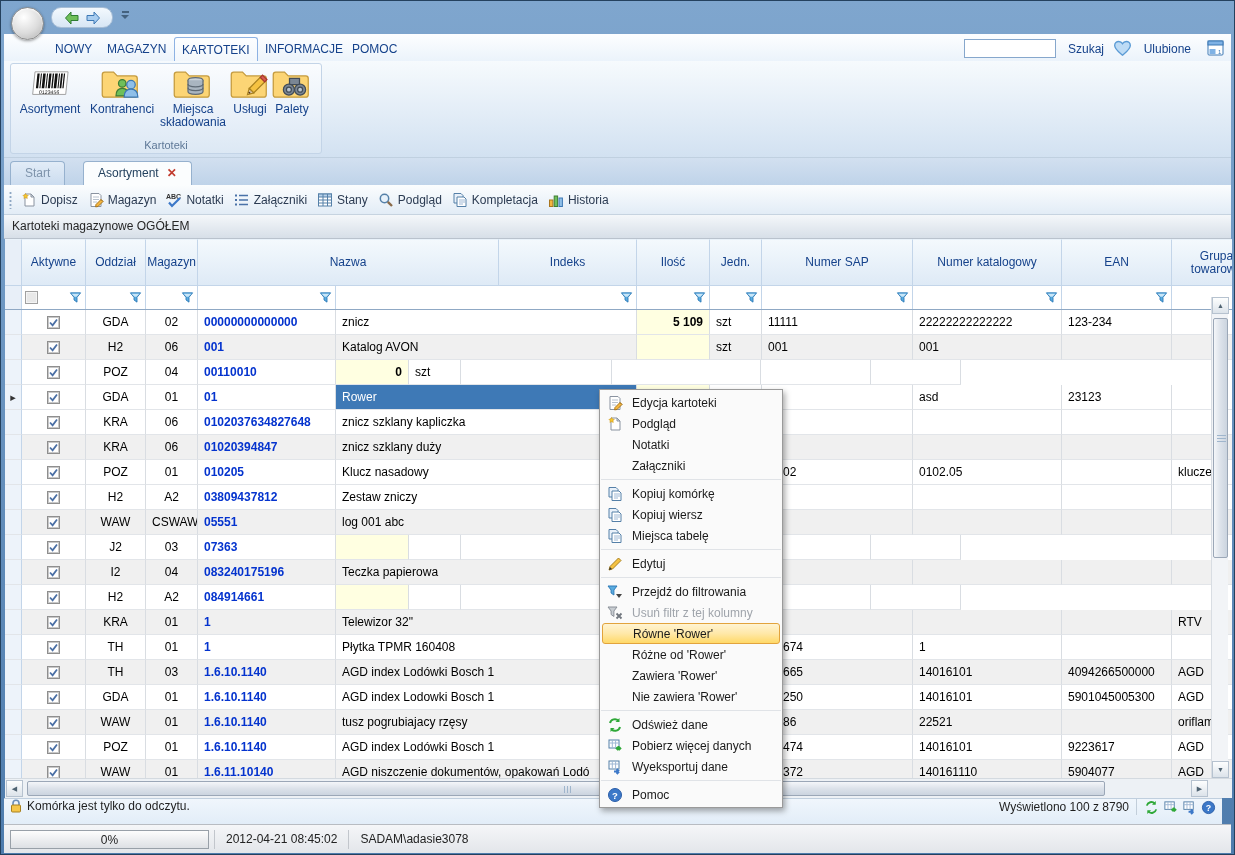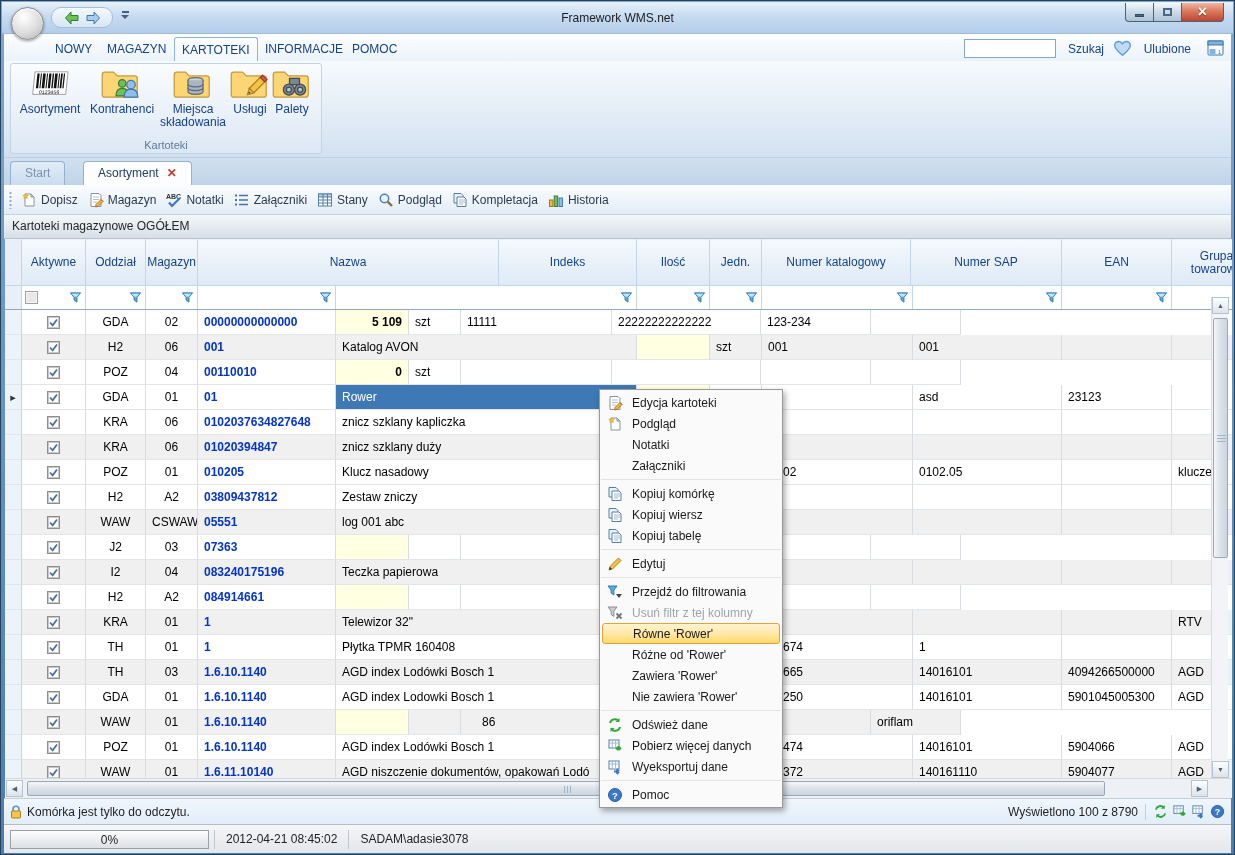--- a/index.html
+++ b/index.html
@@ -68,55 +68,41 @@
 
 .vscroll{position:absolute;top:58px;left:1206px;width:17px;height:481px;background:#F2F4F7;border-left:1px solid #D8DDE3}
 .sbtn{position:absolute;left:0;width:17px;height:17px;background:linear-gradient(#FDFEFE,#DCE3EA);border:1px solid #B6C2CF;display:flex;align-items:center;justify-content:center;color:#4F6372;font-size:7px}
 .vthumb{position:absolute;left:1px;width:15px;background:linear-gradient(90deg,#F4F6F9,#DCE2EA 50%,#CBD4DF);border:1px solid #9BA7B7;border-radius:2px}
 .grip{position:absolute;left:3px;width:9px;height:8px;background:repeating-linear-gradient(#9FB5CC 0 1px,transparent 1px 3px)}
 .hscroll{position:absolute;left:4px;top:777px;width:1227px;height:20px;background:#EDF1F5;border-top:1px solid #D4DAE0}
 .hbtn{position:absolute;top:1px;width:17px;height:17px;background:linear-gradient(#FDFEFE,#DCE3EA);border:1px solid #B6C2CF;color:#4F6372;font-size:7px;display:flex;align-items:center;justify-content:center}
 .hthumb{position:absolute;top:2px;left:22px;width:1078px;height:15px;background:linear-gradient(#F4F6F9,#DCE2EA 50%,#CBD4DF);border:1px solid #9BA7B7;border-radius:2px}
 .hgrip{position:absolute;top:4px;left:536px;width:8px;height:7px;background:repeating-linear-gradient(90deg,#9FB5CC 0 1px,transparent 1px 3px)}
 
-.statusline{position:absolute;left:3px;right:3px;top:797px;height:26px;background:linear-gradient(#F0F6FC,#E2EDF8);border-top:1px solid #C0CFDE;display:flex;align-items:center;color:#1e1e1e}
+.statusline{position:absolute;left:3px;right:12px;top:797px;height:26px;background:linear-gradient(#F0F6FC,#E2EDF8);border-top:1px solid #C0CFDE;display:flex;align-items:flex-start;color:#1e1e1e}
 .slright{margin-left:auto;display:flex;align-items:center;gap:4px;padding-right:6px}
 .slsep{width:1px;height:16px;background:#C2CEDA;margin:0 3px}
 
 .statusbar{position:absolute;left:3px;right:3px;top:823px;height:29px;background:linear-gradient(#F5F6F8,#E3E6EA);border-top:1px solid #B8BCC2;display:flex;align-items:center;color:#222}
 .progress{position:relative;margin-left:6px;width:199px;height:19px;border:1px solid #98A0A8;background:linear-gradient(#FDFDFD,#DDE0E4);text-align:center;line-height:18px}
 .sbsep{width:1px;height:19px;background:#C2C6CC;margin:0 5px}
 .sbcell{padding:0 6px;white-space:nowrap}
 
 .cmenu{position:absolute;left:598px;top:388px;width:184px;background:#FAFAFA;border:1px solid #9A9A9A;box-shadow:2px 3px 6px rgba(0,0,0,.35);padding:2px 0;z-index:50}
 .mi{display:flex;align-items:center;height:21px;padding:0 6px 0 7px;color:#1a1a1a}
 .mi .mic{width:16px;height:16px;margin-right:9px;flex:none}
 .mi .mlbl{white-space:nowrap}
 .mi.disabled{color:#9FA4AB}
 .mi.hl{background:linear-gradient(#FFF4D2,#FFE8A8 50%,#FFD968);border:1px solid #E2A33C;border-radius:3px;margin:0 2px;height:21px;padding:0 4px 0 5px}
 .msep{height:1px;background:#E0E3E7;margin:3px 1px}
 </style>
 </head>
 <body>
 
 <div class="win">
-  <div class="titlebar">
-    <div class="title">Framework WMS.net</div>
-    <div class="winbtns">
-      <div class="wbtn mini">
-          <span class="glyphline"></span>
-        </div>
-      <div class="wbtn maxi">
-          <span class="glyphbox"></span>
-        </div>
-      <div class="wbtn close">
-          <span class="glyphx">×</span>
-        </div>
-    </div>
-  </div>
   <div class="orb"></div>
   <div class="qat">
     <span class="ic" style="width:16px;height:16px">
         <svg viewBox="0 0 16 16">
           <path d="M7 2 L1.5 8 L7 14 V10.5 H14 V5.5 H7 Z" fill="#6FBF5A" stroke="#2E7D32" stroke-width="1"></path>
         </svg>
       </span>
     <span class="ic" style="width:16px;height:16px">
         <svg viewBox="0 0 16 16">
           <path d="M9 2 L14.5 8 L9 14 V10.5 H2 V5.5 H9 Z" fill="#A8CDF0" stroke="#3C78B4" stroke-width="1"></path>
@@ -319,22 +305,22 @@
   <div class="grid" id="grid">
       <div class="gh">
         <div class="ghc ind" style="width:17px"></div>
         <div class="ghc" style="width:64px">Aktywne</div>
         <div class="ghc" style="width:60px">Oddział</div>
         <div class="ghc" style="width:52px">Magazyn</div>
         <div class="ghc" style="width:301px">Nazwa</div>
         <div class="ghc" style="width:138px">Indeks</div>
         <div class="ghc" style="width:73px">Ilość</div>
         <div class="ghc" style="width:52px">Jedn.</div>
+        <div class="ghc" style="width:151px">Numer SAP</div>
         <div class="ghc" style="width:149px">Numer katalogowy</div>
-        <div class="ghc" style="width:151px">Numer SAP</div>
         <div class="ghc" style="width:110px">EAN</div>
         <div class="ghc" style="width:90px">Grupa<br>towarowa</div>
       </div>
       <div class="gf">
         <div class="gfc ind" style="width:17px"></div>
         <div class="gfc" style="width:64px">
           <svg width="13" height="13" viewBox="0 0 13 13" style="margin-right:auto">
             <rect x="0.5" y="0.5" width="12" height="12" fill="#F4F4F4" stroke="#A0A0A0"></rect>
             <rect x="2" y="2" width="9" height="9" fill="#E8E8E8"></rect>
           </svg>
@@ -426,20 +412,21 @@
             <svg width="13" height="13" viewBox="0 0 13 13">
               <rect x="0.5" y="0.5" width="12" height="12" fill="#F2F2F2" stroke="#8E8E8E"></rect>
               <rect x="1.5" y="1.5" width="10" height="10" fill="#fff" stroke="#C8C8C8"></rect>
               <path d="M3 6.5 l2.6 2.8 L10 3.5" fill="none" stroke="#4A6FA5" stroke-width="1.8"></path>
             </svg>
           </span>
         </div>
         <div class="gc center" style="width:60px">GDA</div>
         <div class="gc center" style="width:52px">02</div>
         <div class="gc link" style="width:138px">00000000000000</div>
+        <div class="gc" style="width:301px">znicz</div>
         <div class="gc qty" style="width:73px">5 109</div>
         <div class="gc" style="width:52px">szt</div>
         <div class="gc" style="width:151px">11111</div>
         <div class="gc" style="width:149px">22222222222222</div>
         <div class="gc" style="width:110px">123-234</div>
         <div class="gc" style="width:90px"></div>
       </div>
       <div class="grow alt">
         <div class="gc ind" style="width:17px"></div>
         <div class="gc chk" style="width:64px">
@@ -774,20 +761,21 @@
             <svg width="13" height="13" viewBox="0 0 13 13">
               <rect x="0.5" y="0.5" width="12" height="12" fill="#F2F2F2" stroke="#8E8E8E"></rect>
               <rect x="1.5" y="1.5" width="10" height="10" fill="#fff" stroke="#C8C8C8"></rect>
               <path d="M3 6.5 l2.6 2.8 L10 3.5" fill="none" stroke="#4A6FA5" stroke-width="1.8"></path>
             </svg>
           </span>
         </div>
         <div class="gc center" style="width:60px">WAW</div>
         <div class="gc center" style="width:52px">01</div>
         <div class="gc link" style="width:138px">1.6.10.1140</div>
+        <div class="gc" style="width:301px">tusz pogrubiajacy rzęsy</div>
         <div class="gc qty" style="width:73px"></div>
         <div class="gc" style="width:52px"></div>
         <div class="gc pad48" style="width:151px">86</div>
         <div class="gc" style="width:149px">22521</div>
         <div class="gc" style="width:110px"></div>
         <div class="gc" style="width:90px">oriflam</div>
       </div>
       <div class="grow">
         <div class="gc ind" style="width:17px"></div>
         <div class="gc chk" style="width:64px">
@@ -800,21 +788,21 @@
           </span>
         </div>
         <div class="gc center" style="width:60px">POZ</div>
         <div class="gc center" style="width:52px">01</div>
         <div class="gc link" style="width:138px">1.6.10.1140</div>
         <div class="gc" style="width:301px">AGD index Lodówki Bosch 1</div>
         <div class="gc qty" style="width:73px"></div>
         <div class="gc" style="width:52px"></div>
         <div class="gc pad48" style="width:151px">474</div>
         <div class="gc" style="width:149px">14016101</div>
-        <div class="gc" style="width:110px">5904066</div>
+        <div class="gc" style="width:110px">9223617</div>
         <div class="gc" style="width:90px">AGD</div>
       </div>
       <div class="grow alt">
         <div class="gc ind" style="width:17px"></div>
         <div class="gc chk" style="width:64px">
           <span class="ic" style="width:13px;height:13px">
             <svg width="13" height="13" viewBox="0 0 13 13">
               <rect x="0.5" y="0.5" width="12" height="12" fill="#F2F2F2" stroke="#8E8E8E"></rect>
               <rect x="1.5" y="1.5" width="10" height="10" fill="#fff" stroke="#C8C8C8"></rect>
               <path d="M3 6.5 l2.6 2.8 L10 3.5" fill="none" stroke="#4A6FA5" stroke-width="1.8"></path>
@@ -943,21 +931,21 @@
               <path d="M7 8 h6 M7 10 h6 M7 12 h4" stroke="#9FB8D4"></path>
             </svg></span></span>
         <span class="mlbl">Kopiuj wiersz</span>
       </div>
       <div class="mi">
         <span class="mic"><span class="ic" style="width:16px;height:16px"><svg viewBox="0 0 16 16">
               <path d="M2 1.5 h7 l2 2 V11 H2 z" fill="#E9F1FA" stroke="#5580A8"></path>
               <path d="M5 5 h7 l2 2 v7.5 H5 z" fill="#fff" stroke="#5580A8"></path>
               <path d="M7 8 h6 M7 10 h6 M7 12 h4" stroke="#9FB8D4"></path>
             </svg></span></span>
-        <span class="mlbl">Kopiuj tabelę</span>
+        <span class="mlbl">Miejsca tabelę</span>
       </div>
       <div class="msep"></div>
       <div class="mi">
         <span class="mic"><span class="ic" style="width:16px;height:16px"><svg viewBox="0 0 16 16">
               <path d="M2 14 l1-3.5 8.5-8.5 2.5 2.5 -8.5 8.5 z" fill="#F5C242" stroke="#A8801E"></path>
               <path d="M2 14 l3-.9 -2.1-2.1 z" fill="#333"></path>
             </svg></span></span>
         <span class="mlbl">Edytuj</span>
       </div>
       <div class="msep"></div>

